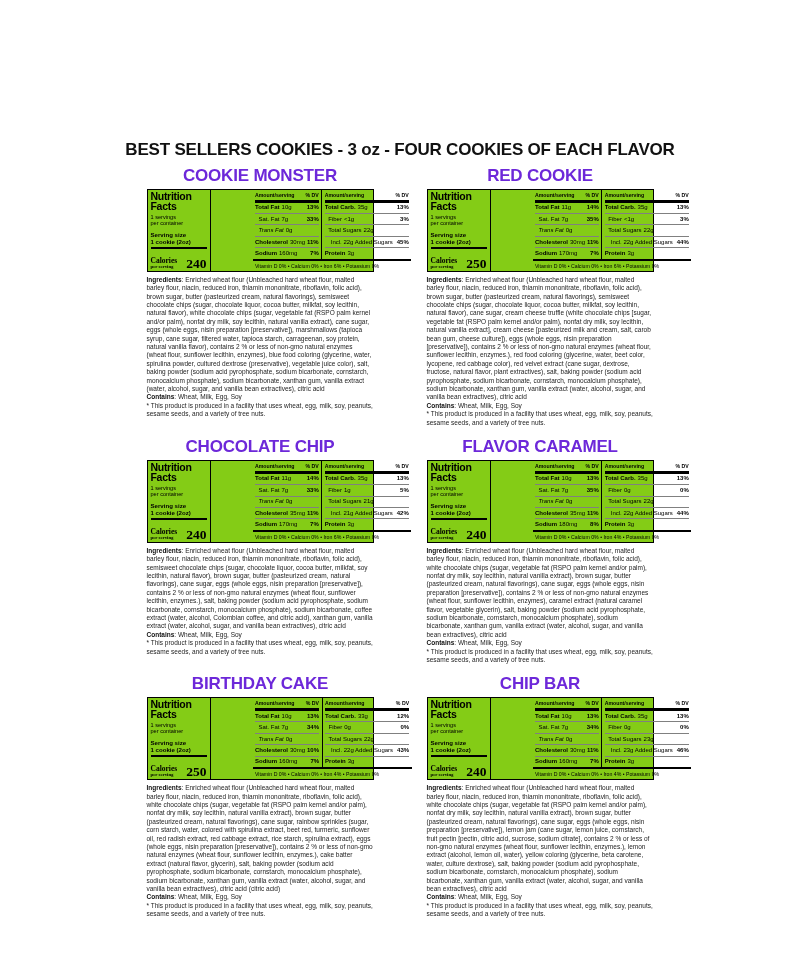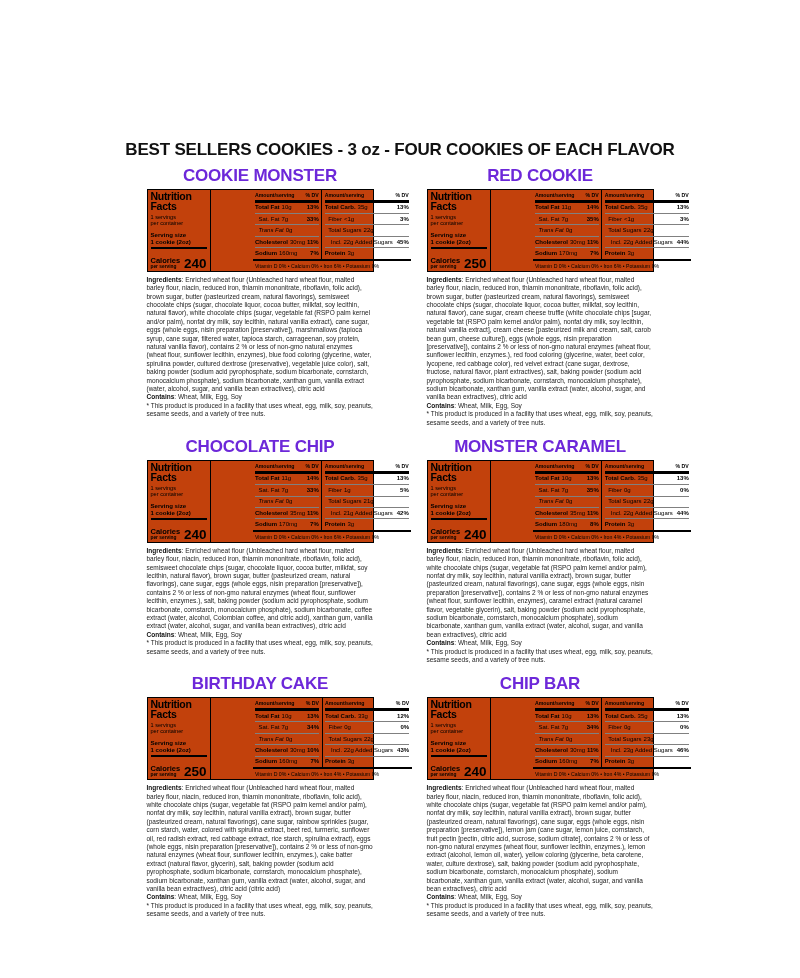--- a/index.html
+++ b/index.html
@@ -3,27 +3,27 @@
 <meta charset="utf-8">
 <style>
   html,body { margin:0; padding:0; background:#fff; }
   body { width:800px; height:978px; font-family:"Liberation Sans", sans-serif; color:#000; overflow:hidden; }
   .page { padding-top:140px; }
   h1.doc-title { margin:0 0 6px; text-align:center; font-size:17px; font-weight:bold; letter-spacing:-0.2px; color:#111; }
   #sections-grid { width:507px; margin:0 auto; display:grid; grid-template-columns:227px 227px; column-gap:53px; row-gap:10px; align-items:start; justify-content:center; }
   .flavor h2 { margin:0 0 3px; text-align:center; font-size:17px; font-weight:bold; letter-spacing:-0.2px; color:#6d28d9; }
 
   
-  .nf { border:1.5px solid #000; display:flex; font-size:6px; line-height:1.25; background:#c2410c;gap:42px; }
+  .nf { border:1.5px solid #000; display:flex; font-size:6px; line-height:1.25; background:#84cc16;gap:42px; }
   .nf-left { flex:0 0 56px; width:56px; border-right:1px solid #000; padding:2px 3px 2px 3px; display:flex; flex-direction:column; }
   .nf-heading { font-weight:bold; font-size:10.5px; line-height:9.5px; letter-spacing:-0.3px; margin-bottom:2.5px; }
   .nf-sm { font-size:5.6px; line-height:6.4px; }
   .nf-bold-sm { font-weight:bold; font-size:6.1px; line-height:7px; }
   .nf-spacer { flex:1 1 auto; }
-  .nf-cal { border-top:2px solid #000; margin-top:2px; padding-top:8px; display:flex; align-items:flex-end; }
+  .nf-cal { border-top:2px solid #000; margin-top:2px; padding-top:8px; display:flex; align-items:flex-end;font-family:Liberation Serif, serif; }
   .cal-stack { display:flex; flex-direction:column; }
   .cal-label { font-weight:bold; font-size:7.5px; line-height:7px; }
   .cal-sub { font-weight:bold; font-size:4.8px; line-height:5.2px; }
   .cal-num { font-weight:bold; font-size:13.5px; line-height:11px; margin-left:auto; }
 
   .nf-right { flex:1 1 auto; display:flex; flex-direction:column; }
   .nf-grid { display:flex; flex:1 1 auto; }
   .nf-col { flex:1 1 50%; padding:1px 2.5px 0 2.5px; display:flex; flex-direction:column; }
   .nf-col.first { border-right:1px solid #000; }
   .nf-head { display:flex; justify-content:space-between; font-weight:bold; font-size:5.2px; padding:1px 0 1.5px; }
@@ -335,21 +335,21 @@
         <div class="nf-foot">Vitamin D 0% • Calcium 0% • Iron 6% • Potassium 0%</div>
       </div>
     </div>
 
     <p class="ing"><b>Ingredients</b><span>: Enriched wheat flour (Unbleached hard wheat flour, malted barley flour, niacin, reduced iron, thiamin mononitrate, riboflavin, folic acid), semisweet chocolate chips (sugar, chocolate liquor, cocoa butter, milkfat, soy lecithin, natural flavor), brown sugar, butter (pasteurized cream, natural flavorings), cane sugar, eggs (whole eggs, nisin preparation [preservative]), contains 2 % or less of non-gmo natural enzymes (wheat flour, sunflower lecithin, enzymes.), salt, baking powder (sodium acid pyrophosphate, sodium bicarbonate, cornstarch, monocalcium phosphate), sodium bicarbonate, coffee extract (water, alcohol, Colombian coffee, and citric acid), xanthan gum, vanilla extract (water, alcohol, sugar, and vanilla bean extractives), citric acid</span></p>
     <p class="contains"><b>Contains</b><span>: Wheat, Milk, Egg, Soy</span></p>
     <p class="disclaimer">* This product is produced in a facility that uses wheat, egg, milk, soy, peanuts, sesame seeds, and a variety of tree nuts.</p>
   </section>
 
   <section class="flavor">
-    <h2>MONSTER CARAMEL</h2>
+    <h2>FLAVOR CARAMEL</h2>
 
     <div class="nf">
       <div class="nf-left">
         <div class="nf-heading">Nutrition Facts</div>
         <div class="nf-sm">1 servings</div>
         <div class="nf-sm">per container</div>
         <div class="nf-spacer"></div>
         <div class="nf-bold-sm">Serving size</div>
         <div class="nf-bold-sm">1 cookie (2oz)</div>
         <div class="nf-cal">

